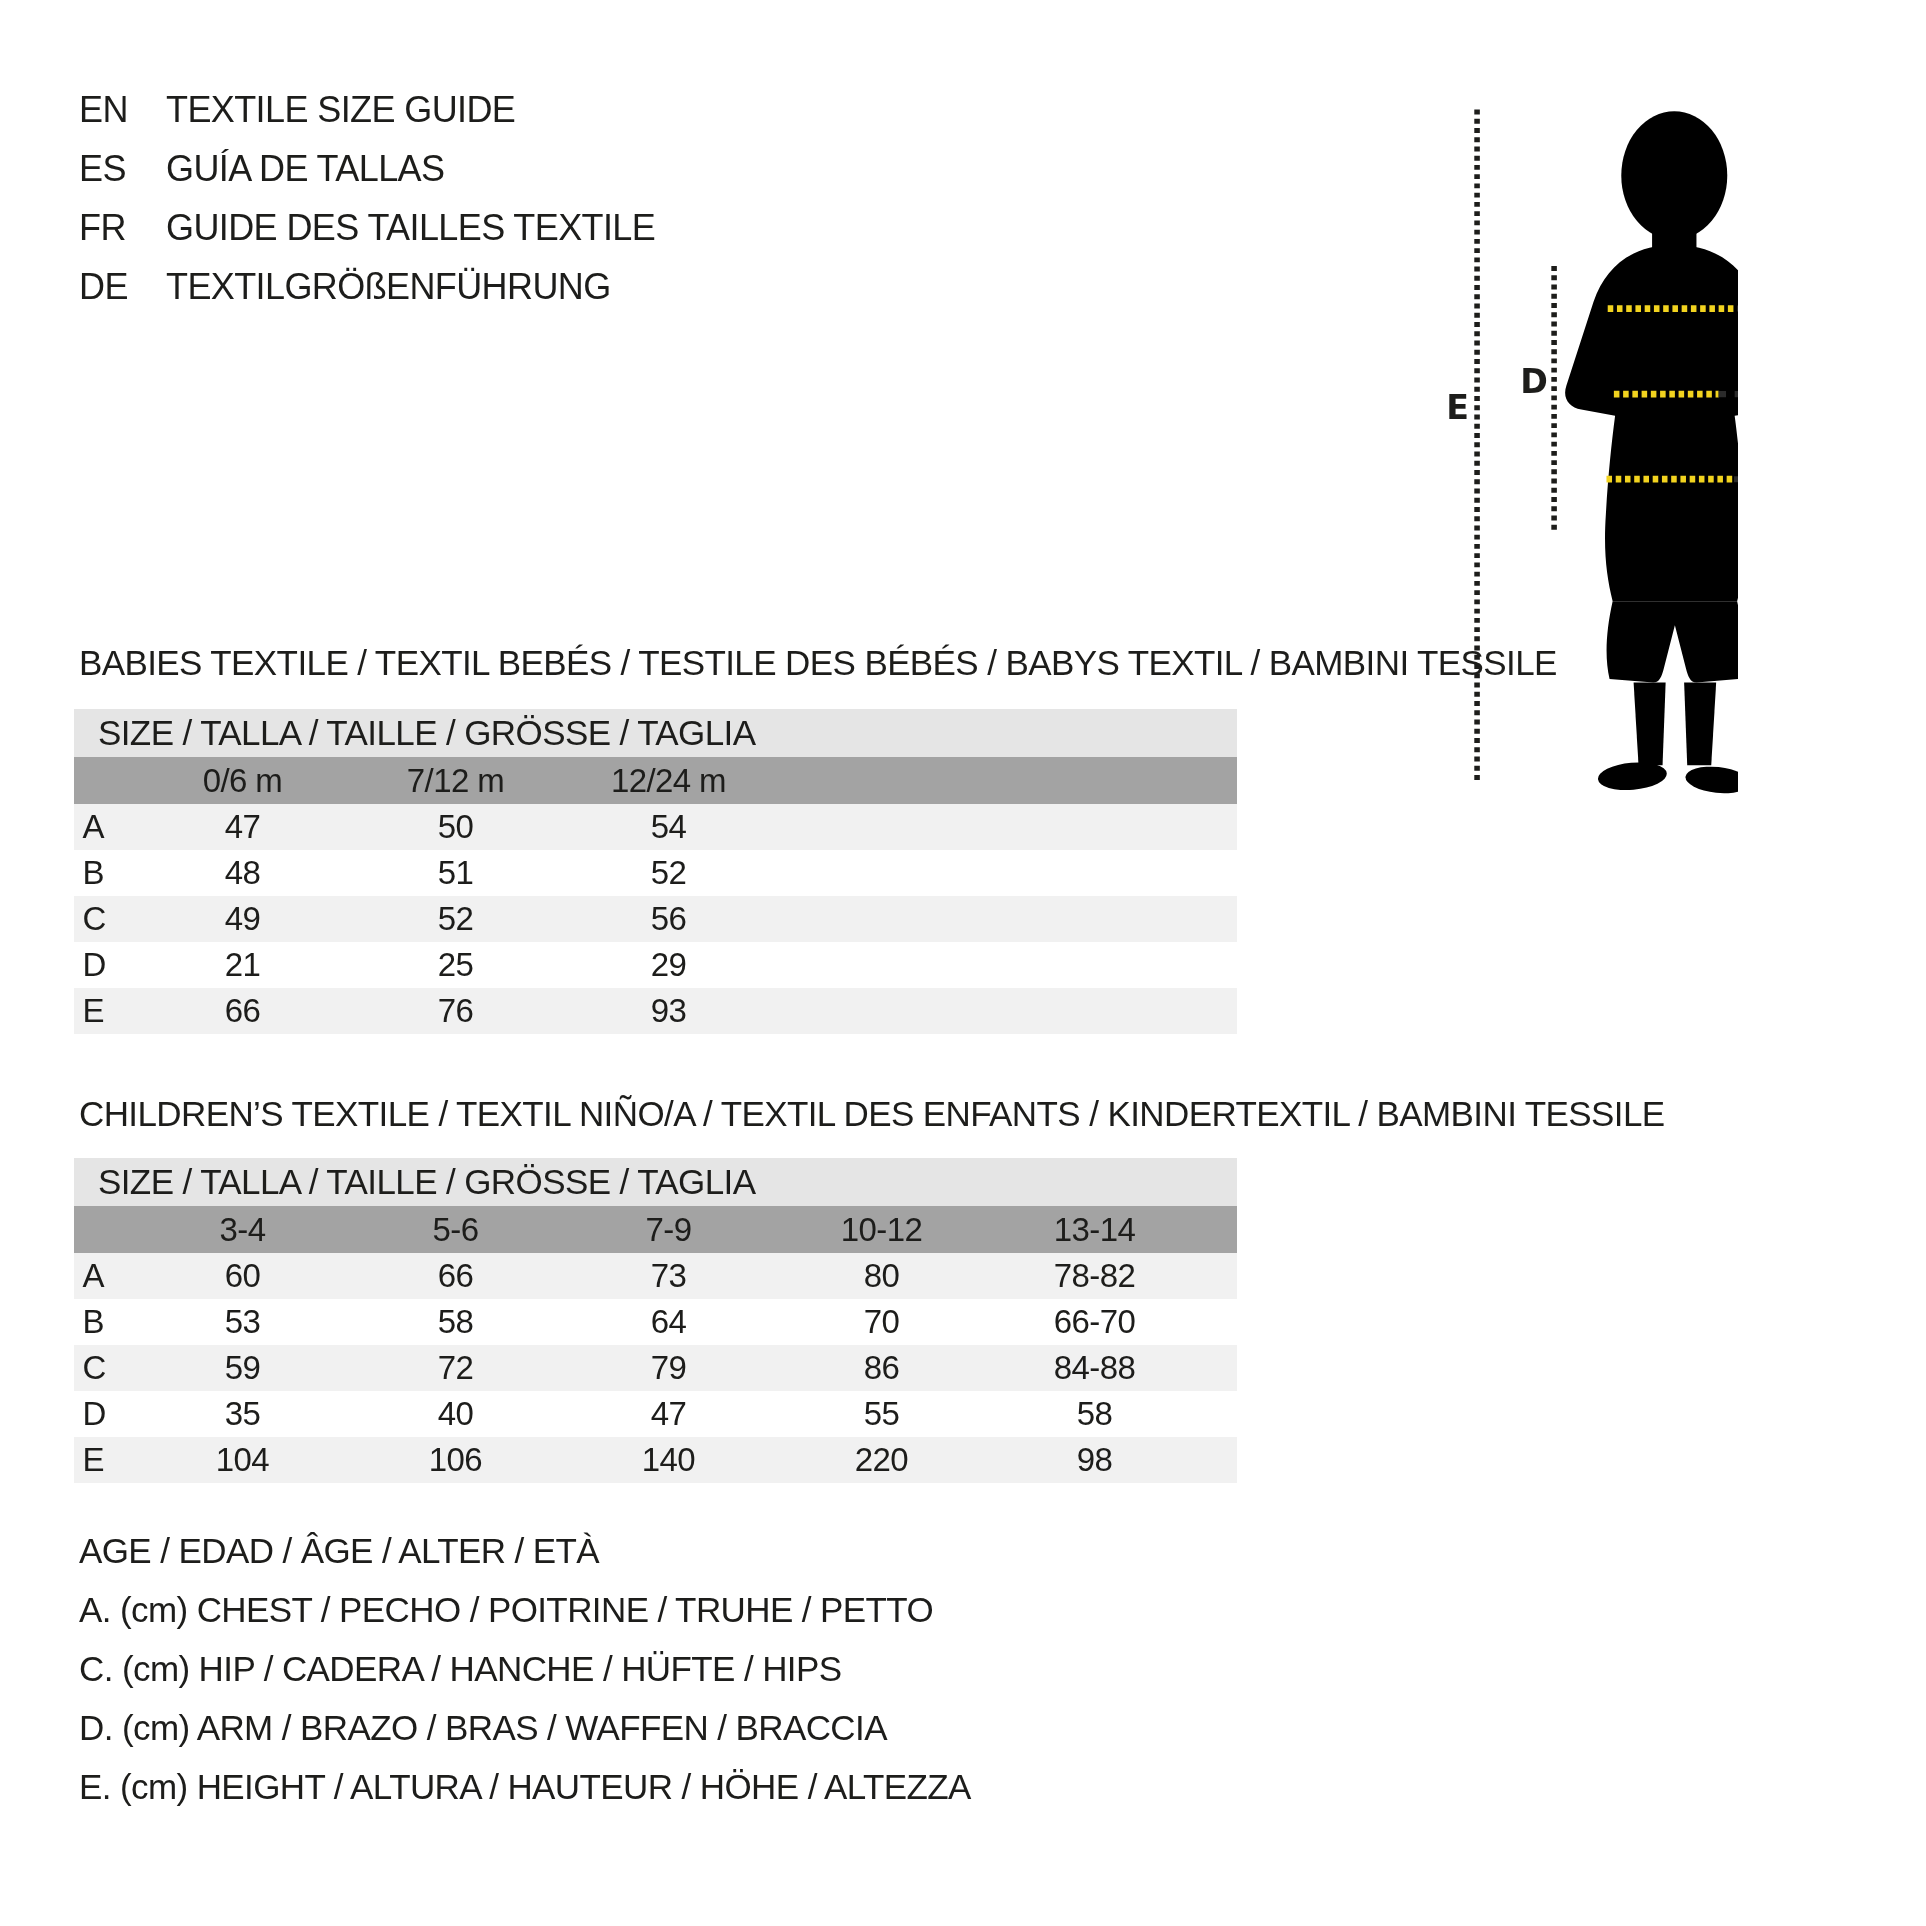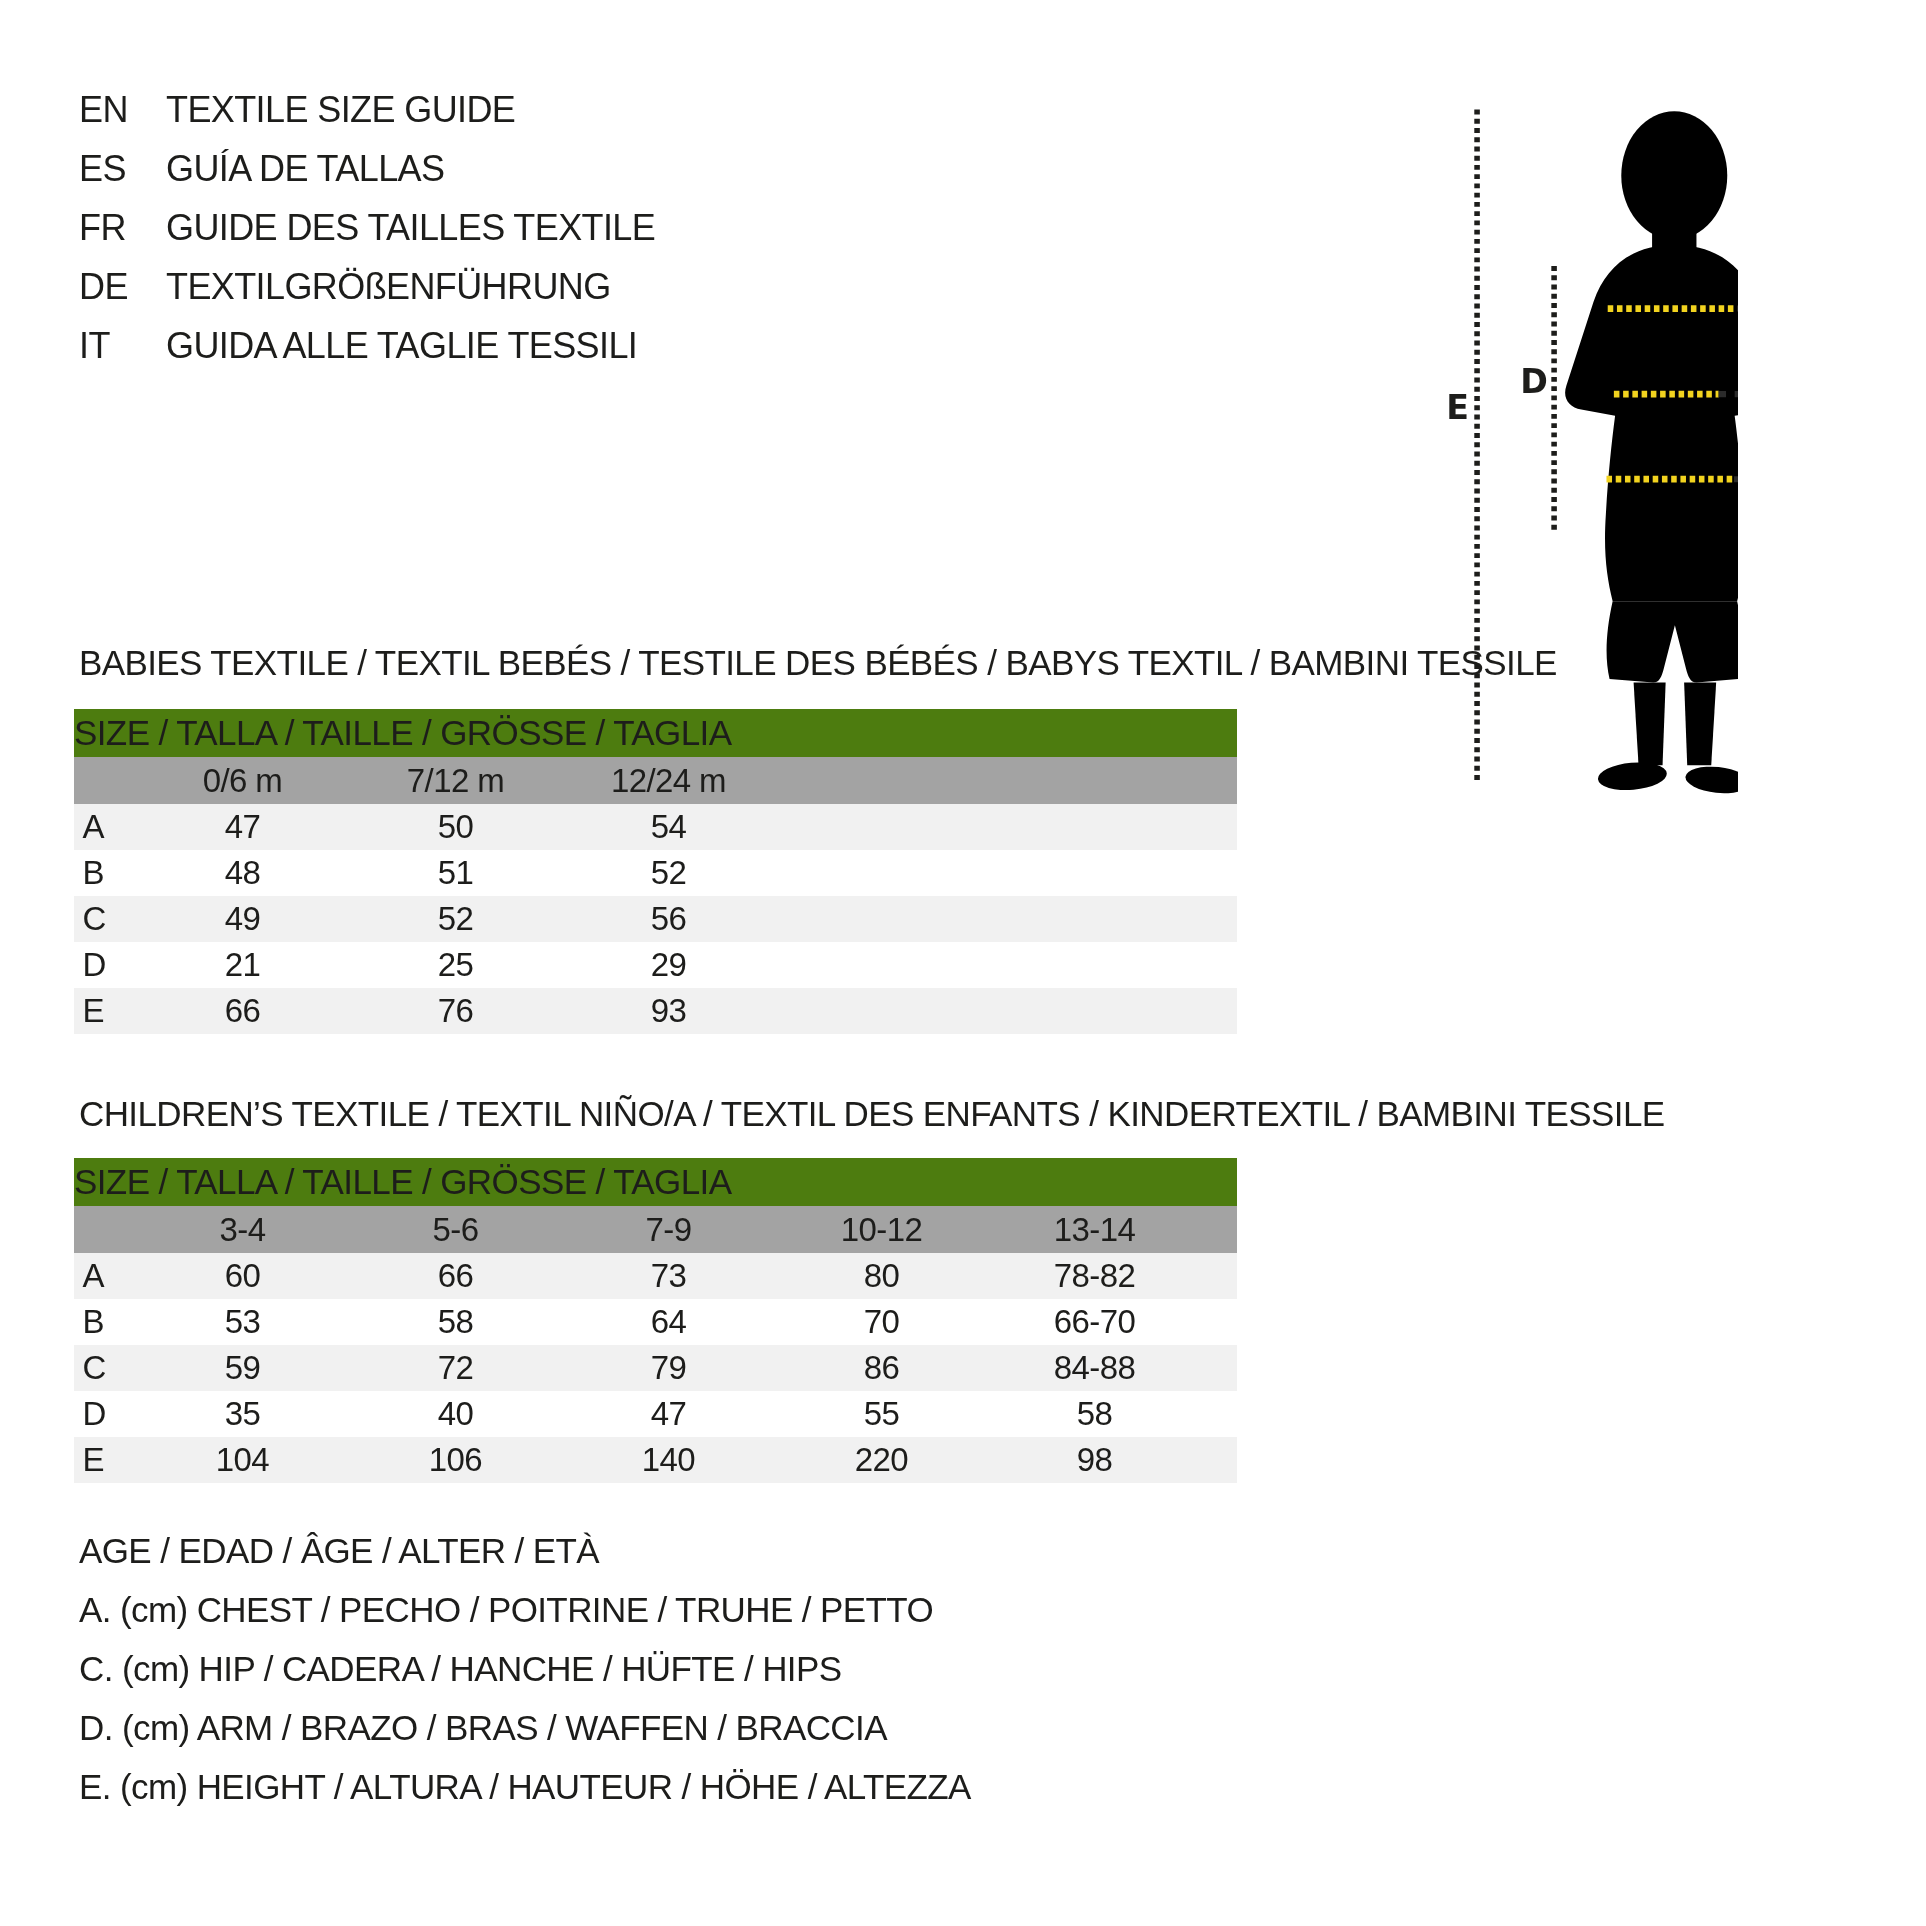--- a/index.html
+++ b/index.html
@@ -20,21 +20,21 @@
   
   .section-title { position:absolute; left:79px; font-size:35px; line-height:43px; white-space:nowrap; }
   .babies-title { top:641px; }
   .children-title { top:1092px; }
 
   
   .table { position:absolute; left:74px; width:1163px; }
   .babies-table { top:709px; }
   .children-table { top:1158px; }
   .size-bar { box-sizing:border-box; width:100%; height:48px; line-height:48px;
-              background:#4d7c0f; font-size:35px; padding-left:0; white-space:nowrap; }
+              background:#e5e5e5; font-size:35px; padding-left:24px; white-space:nowrap; }
   .tr { display:grid; align-items:center; height:46px; font-size:33px; }
   .tr.colhead { height:47px; background:#a3a3a3; }
   .babies-table .tr { grid-template-columns:62px 213px 213px 213px; }
   .children-table .tr { grid-template-columns:62px 213px 213px 213px 213px 213px; }
   .alt { background:#f1f1f1; }
   .lbl { padding-left:8.6px; text-align:left; }
   .val { text-align:center; }
 
   
   .legend { position:absolute; left:79px; top:1521px; }
@@ -54,24 +54,20 @@
       <span>ES</span>
       <span>GUÍA DE TALLAS</span>
     </div>
     <div class="lang-row">
       <span>FR</span>
       <span>GUIDE DES TAILLES TEXTILE</span>
     </div>
     <div class="lang-row">
       <span>DE</span>
       <span>TEXTILGRÖßENFÜHRUNG</span>
-    </div>
-    <div class="lang-row">
-      <span>IT</span>
-      <span>GUIDA ALLE TAGLIE TESSILI</span>
     </div>
   </div>
 
   <svg class="figure" viewBox="0 0 800 1220">
 
     <line x1="78" y1="98" x2="78" y2="1190" stroke="#1d1d1b" stroke-width="9" stroke-dasharray="8 7"></line>
 
     <line x1="203" y1="352" x2="203" y2="782" stroke="#1d1d1b" stroke-width="9" stroke-dasharray="8 7"></line>
 
     <g fill="#000000">

